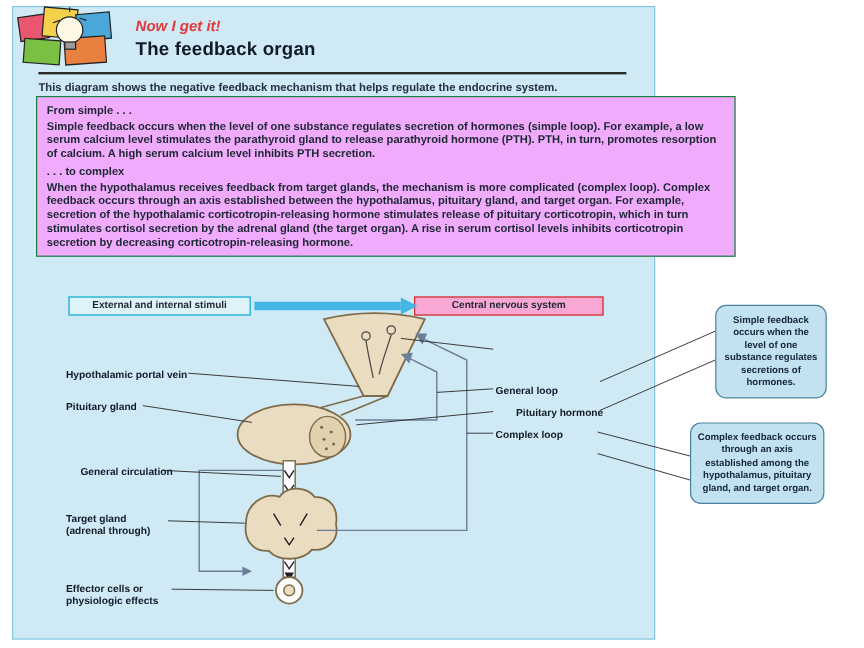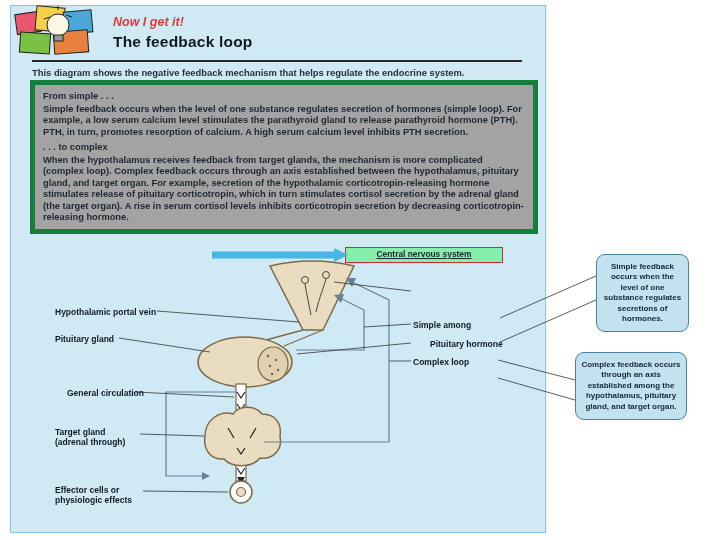--- a/index.html
+++ b/index.html
@@ -29,40 +29,40 @@
   }
   .title-rule {
     position:absolute; left:32px; top:60px; width:490px; height:2px; background:#2a2a2a;
   }
   .subtitle {
     position:absolute; left:32px; top:67px; width:500px;
     font-size:9.4px; font-weight:bold; color:#23303d;
   }
 
   .infobox {
-    position:absolute; left:30px; top:80px; width:508px;
-    background:#a3a3a3; border:5px solid #15803d;
+    position:absolute; left:30px; top:80px; width:583px;
+    background:#f0abfc; border:1px solid #15803d;
     padding:6px 8px 5px 8px;
     font-size:9.3px; font-weight:bold; color:#1d2733; line-height:1.24;
   }
   .infobox .h { margin-bottom:1px; }
   .infobox .p { margin-bottom:4px; }
   .infobox .p:last-child { margin-bottom:0; }
 
   .dbox {
     position:absolute; height:16px; line-height:13px;
     font-size:8.4px; font-weight:bold; text-align:center; color:#1d2733;
   }
   .stimuli-box {
     left:57px; top:247px; width:152px;
     background:#ddf2f9; border:1.5px solid #00a9ce;
   }
   .cns-box {
     left:345px; top:247px; width:158px;
-    background:#86efac; border:1.5px solid #cc2a2e;text-decoration:underline;
+    background:#f9a8d4; border:1.5px solid #cc2a2e;
   }
 
   .lbl {
     position:absolute; font-size:8.5px; font-weight:bold; color:#101a26; line-height:1.2;
   }
   .lbl-portal      { left:55px;  top:307px; white-space:nowrap; }
   .lbl-pituitary   { left:55px;  top:334px; white-space:nowrap; }
   .lbl-circulation { left:55px;  top:388px; white-space:nowrap;margin-left:12px; }
   .lbl-target      { left:55px;  top:427px; width:82px; }
   .lbl-effector    { left:55px;  top:485px; width:88px; }
@@ -99,31 +99,32 @@
       <rect x="50" y="6" width="28" height="22" fill="#4aa7d8" transform="rotate(-5 64 17)"></rect>
       <rect x="6" y="28" width="30" height="20" fill="#7ac043" transform="rotate(4 21 38)"></rect>
       <rect x="40" y="26" width="34" height="22" fill="#e8803f" transform="rotate(-4 57 37)"></rect>
       <circle cx="44" cy="20" r="11" fill="#fdf8e3"></circle>
       <rect x="40" y="30" width="9" height="6" fill="#9a9a9a"></rect>
       <path d="M30,14 L36,12 M52,10 L58,12 M44,5 L44,1" fill="none"></path>
     </g>
   </svg>
 
   <div class="eyebrow">Now I get it!</div>
-  <div class="page-title">The feedback loop</div>
+  <div class="page-title">The feedback organ</div>
   <div class="title-rule"></div>
   <div class="subtitle">This diagram shows the negative feedback mechanism that helps regulate the endocrine system.</div>
 
   <div class="infobox">
     <div class="h">From simple . . .</div>
     <div class="p">Simple feedback occurs when the level of one substance regulates secretion of hormones (simple loop). For example, a low serum calcium level stimulates the parathyroid gland to release parathyroid hormone (PTH). PTH, in turn, promotes resorption of calcium. A high serum calcium level inhibits PTH secretion.</div>
     <div class="h">. . . to complex</div>
     <div class="p">When the hypothalamus receives feedback from target glands, the mechanism is more complicated (complex loop). Complex feedback occurs through an axis established between the hypothalamus, pituitary gland, and target organ. For example, secretion of the hypothalamic corticotropin-releasing hormone stimulates release of pituitary corticotropin, which in turn stimulates cortisol secretion by the adrenal gland (the target organ). A rise in serum cortisol levels inhibits corticotropin secretion by decreasing corticotropin-releasing hormone.</div>
   </div>
 
+  <div class="dbox stimuli-box">External and internal stimuli</div>
   <div class="dbox cns-box">Central nervous system</div>
 
   <svg class="overlay" viewBox="0 0 720 540">
 
     <g>
       <line x1="212" y1="255" x2="334" y2="255" stroke="#45b6e6" stroke-width="7"></line>
       <polygon points="334,248 348,255 334,262" fill="#45b6e6"></polygon>
     </g>
 
     <g>
@@ -197,20 +198,20 @@
       <line x1="575" y1="380" x2="498" y2="360"></line>
       <line x1="575" y1="400" x2="498" y2="378"></line>
     </g>
   </svg>
 
   <div class="lbl lbl-portal">Hypothalamic portal vein</div>
   <div class="lbl lbl-pituitary">Pituitary gland</div>
   <div class="lbl lbl-circulation">General circulation</div>
   <div class="lbl lbl-target">Target gland (adrenal through)</div>
   <div class="lbl lbl-effector">Effector cells or physiologic effects</div>
-  <div class="lbl lbl-simple">Simple among</div>
+  <div class="lbl lbl-simple">General loop</div>
   <div class="lbl lbl-hormone">Pituitary hormone</div>
   <div class="lbl lbl-complex">Complex loop</div>
 
   <div class="callout callout-simple">Simple feedback occurs when the level of one substance regulates secretions of hormones.</div>
   <div class="callout callout-complex">Complex feedback occurs through an axis established among the hypothalamus, pituitary gland, and target organ.</div>
 
 </div>
 
 </body></html>

